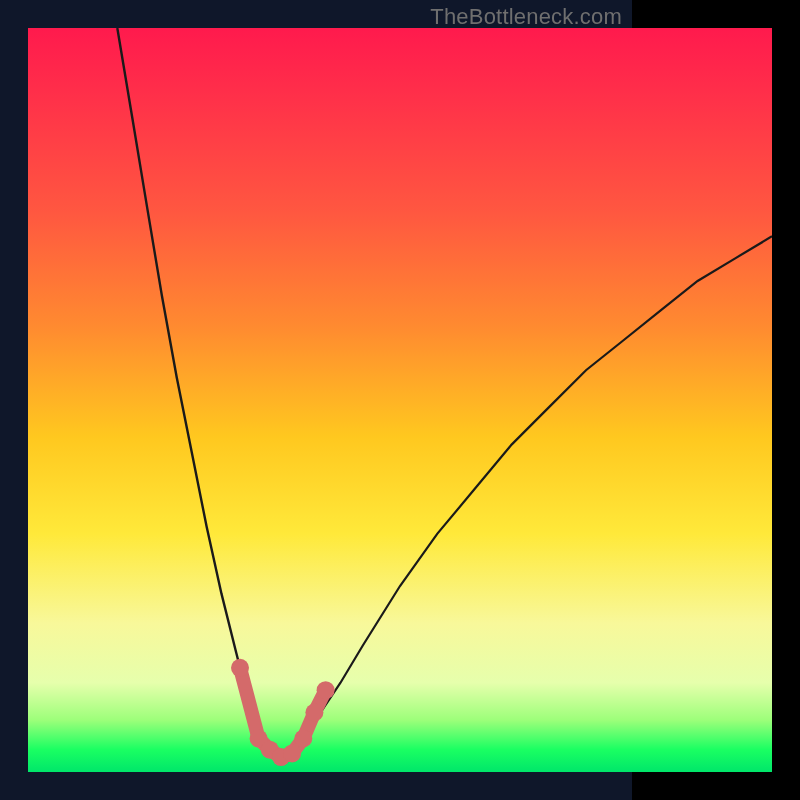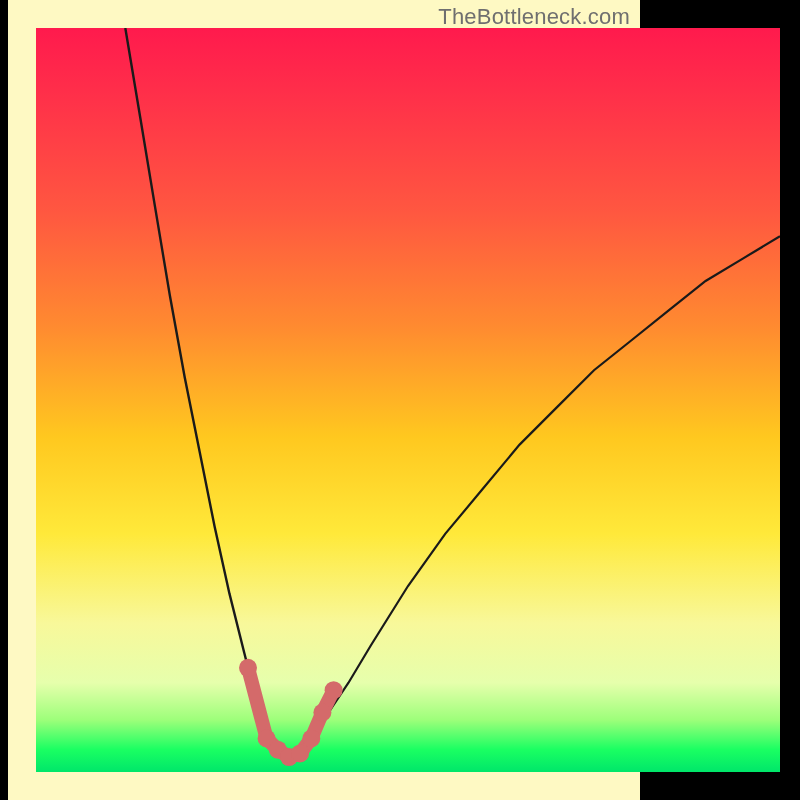--- a/index.html
+++ b/index.html
@@ -6,25 +6,25 @@
     margin: 0;
     padding: 0;
     width: 800px;
     height: 800px;
     background: #000;
     overflow: hidden;
     font-family: Arial, Helvetica, sans-serif;
   }
   .frame {
     position: absolute;
-    left: 8px;
+    left: 0;
     top: 0;
     width: 632px;
     height: 800px;
-    background: #fef9c3;
+    background: #0f172a;
   }
   .plot {
     position: absolute;
     left: 28px;
     top: 28px;
     width: 744px;
     height: 744px;
     
     background: linear-gradient(
       to bottom,

